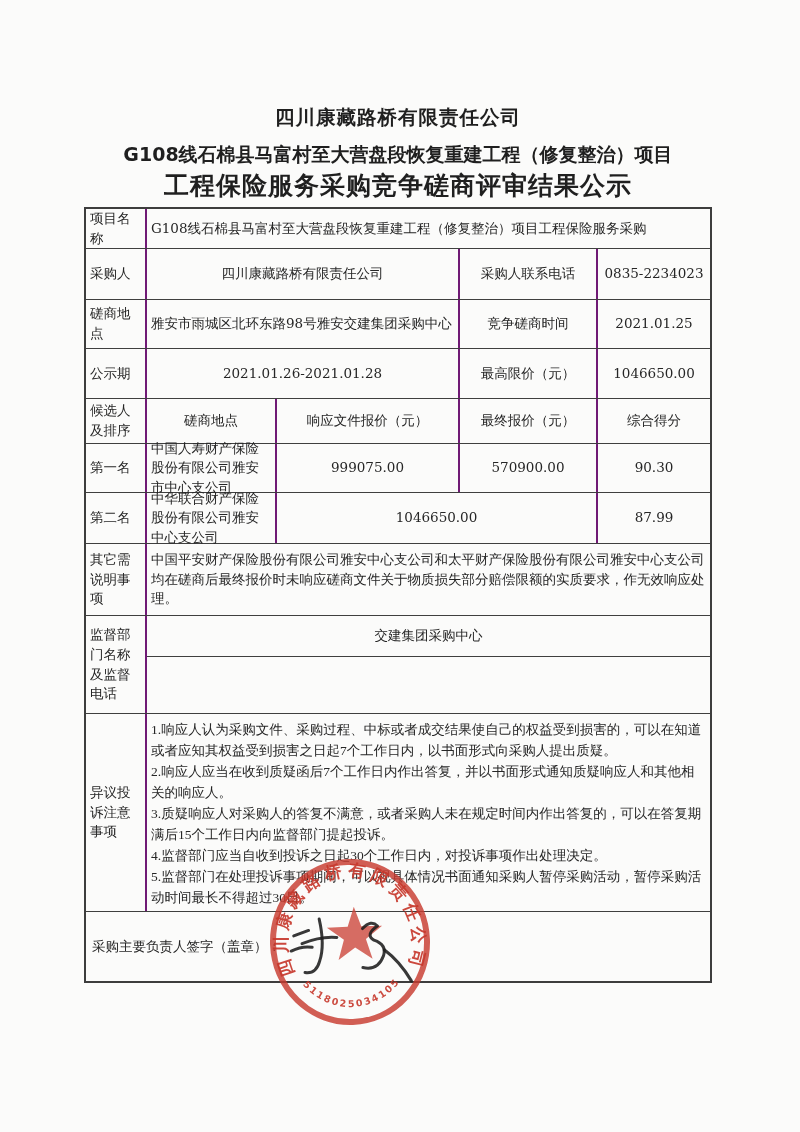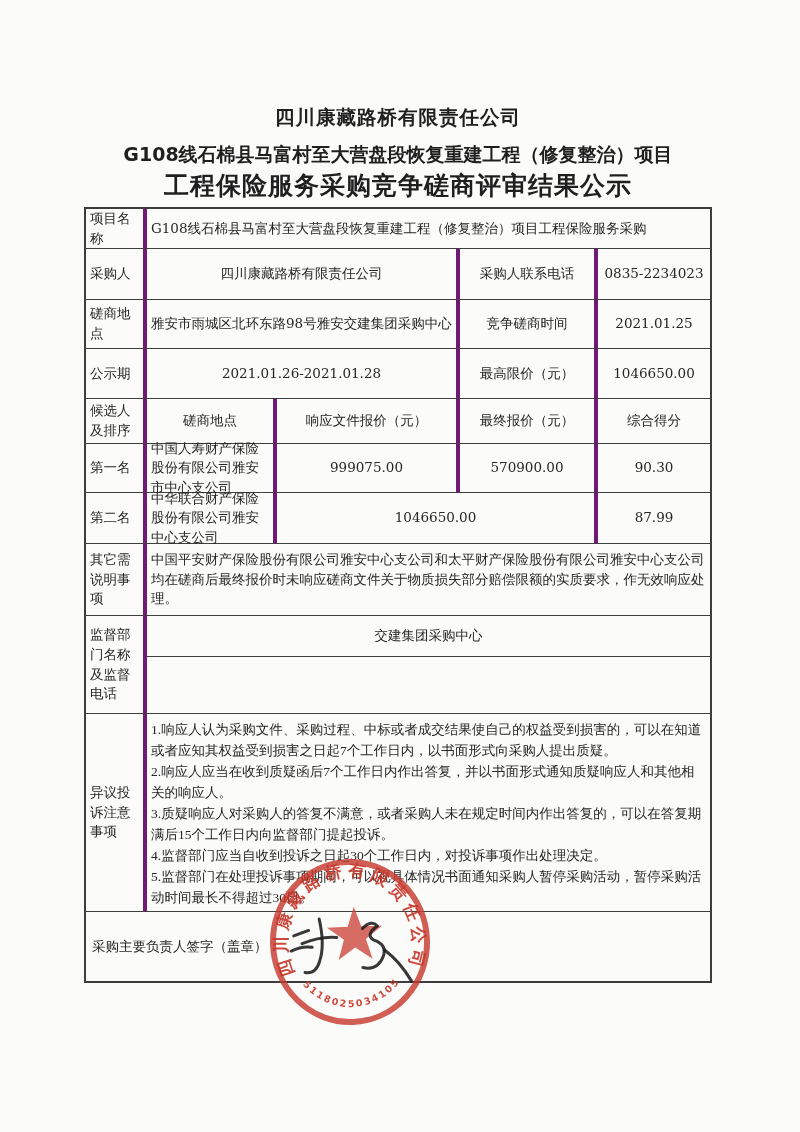--- a/index.html
+++ b/index.html
@@ -21,21 +21,21 @@
   .doc-sub2    { top:169px; font-size:25px; letter-spacing:1px; }
 
   .doc-table {
     position:absolute; left:84px; top:207px; width:628px;
     border:2px solid #3d3d3d; background:transparent;
     font-size:13.5px; line-height:1.45;
   }
   .t-row { display:flex; border-bottom:1px solid #3f3f3f; }
   .t-row:last-child { border-bottom:none; }
   .cell {
-    border-right:4px solid #701a75;
+    border-right:2px solid #701a75;
     display:flex; align-items:center;
     padding:3px 4px;
   }
   .cell:last-child { border-right:none; }
   .c-label   { flex:0 0 61px;  justify-content:flex-start; }
   .c-2       { flex:0 0 130px; }
   .c-grow    { flex:1 1 auto; }
   .c-4       { flex:0 0 138px; }
   .c-5       { flex:0 0 112px; }
   .center    { justify-content:center; text-align:center; }

